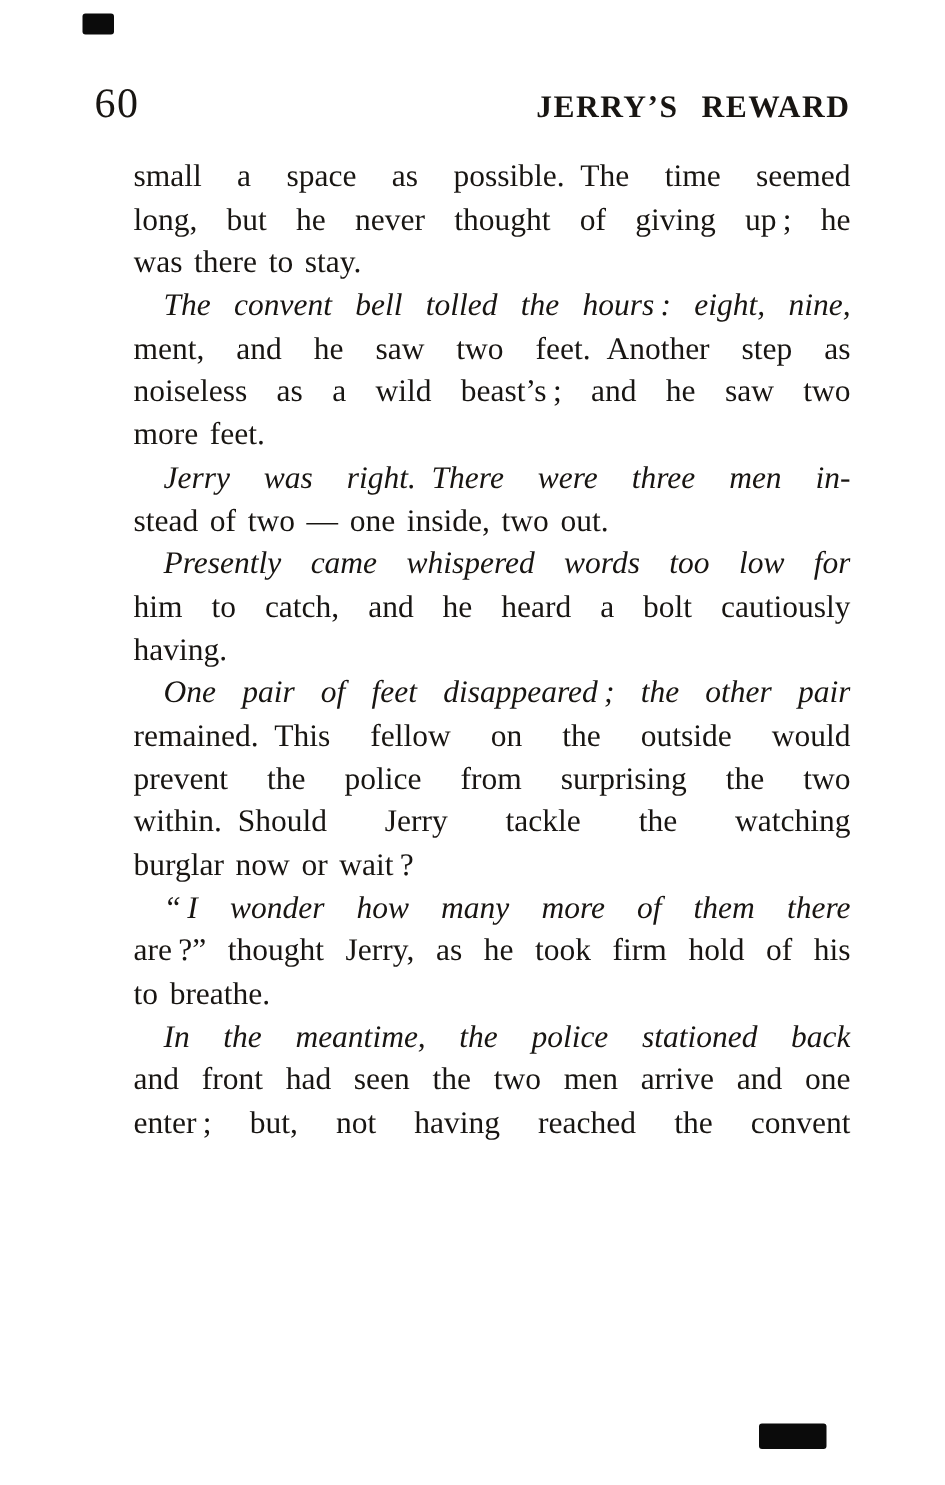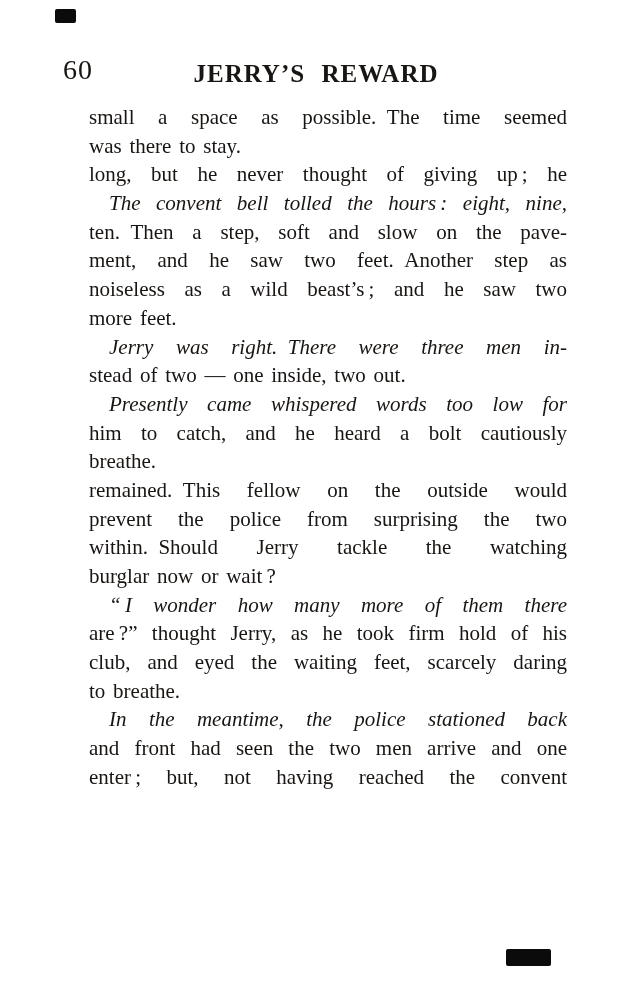--- a/index.html
+++ b/index.html
@@ -18,22 +18,22 @@
   }
   .folio{
     position:absolute;
     left:63px;top:56px;
     font-size:28px;line-height:1;
     letter-spacing:1px;
   }
   .running-title{
     position:absolute;
     left:65px;top:61px;width:502px;
-    text-align:center;
-    font-size:25px;line-height:1;
+    text-align:right;
+    font-size:21px;line-height:1;
     font-weight:700;
     letter-spacing:1px;
     word-spacing:9px;
   }
   .text-block{
     position:absolute;
     left:65px;top:103px;width:502px;
   }
   .line{
     height:28.7px;
@@ -59,39 +59,38 @@
   }
 </style>
 </head>
 <body>
 
 <div class="page">
   <div class="folio">60</div>
   <div class="running-title">JERRY’S REWARD</div>
   <div class="text-block">
       <div class="line just">small a space as possible. The time seemed</div>
+      <div class="line just">long, but he never thought of giving up ; he</div>
       <div class="line">was there to stay.</div>
-      <div class="line just">long, but he never thought of giving up ; he</div>
       <div class="line just indent">The convent bell tolled the hours : eight, nine,</div>
-      <div class="line just">ten. Then a step, soft and slow on the pave-</div>
       <div class="line just">ment, and he saw two feet. Another step as</div>
       <div class="line just">noiseless as a wild beast’s ; and he saw two</div>
       <div class="line">more feet.</div>
       <div class="line just indent">Jerry was right. There were three men in-</div>
       <div class="line">stead of two — one inside, two out.</div>
       <div class="line just indent">Presently came whispered words too low for</div>
       <div class="line just">him to catch, and he heard a bolt cautiously</div>
-      <div class="line">breathe.</div>
+      <div class="line">having.</div>
+      <div class="line just indent">One pair of feet disappeared ; the other pair</div>
       <div class="line just">remained. This fellow on the outside would</div>
       <div class="line just">prevent the police from surprising the two</div>
       <div class="line just">within. Should Jerry tackle the watching</div>
       <div class="line">burglar now or wait ?</div>
       <div class="line just indent">“ I wonder how many more of them there</div>
       <div class="line just">are ?” thought Jerry, as he took firm hold of his</div>
-      <div class="line just">club, and eyed the waiting feet, scarcely daring</div>
       <div class="line">to breathe.</div>
       <div class="line just indent">In the meantime, the police stationed back</div>
       <div class="line just">and front had seen the two men arrive and one</div>
       <div class="line just">enter ; but, not having reached the convent</div>
     </div>
 <div class="mark" style="left: 55px; top: 9px; width: 21px; height: 14px;"></div>
     <div class="mark" style="left: 506px; top: 949px; width: 45px; height: 17px;"></div>
   </div>
 
 </body></html>

